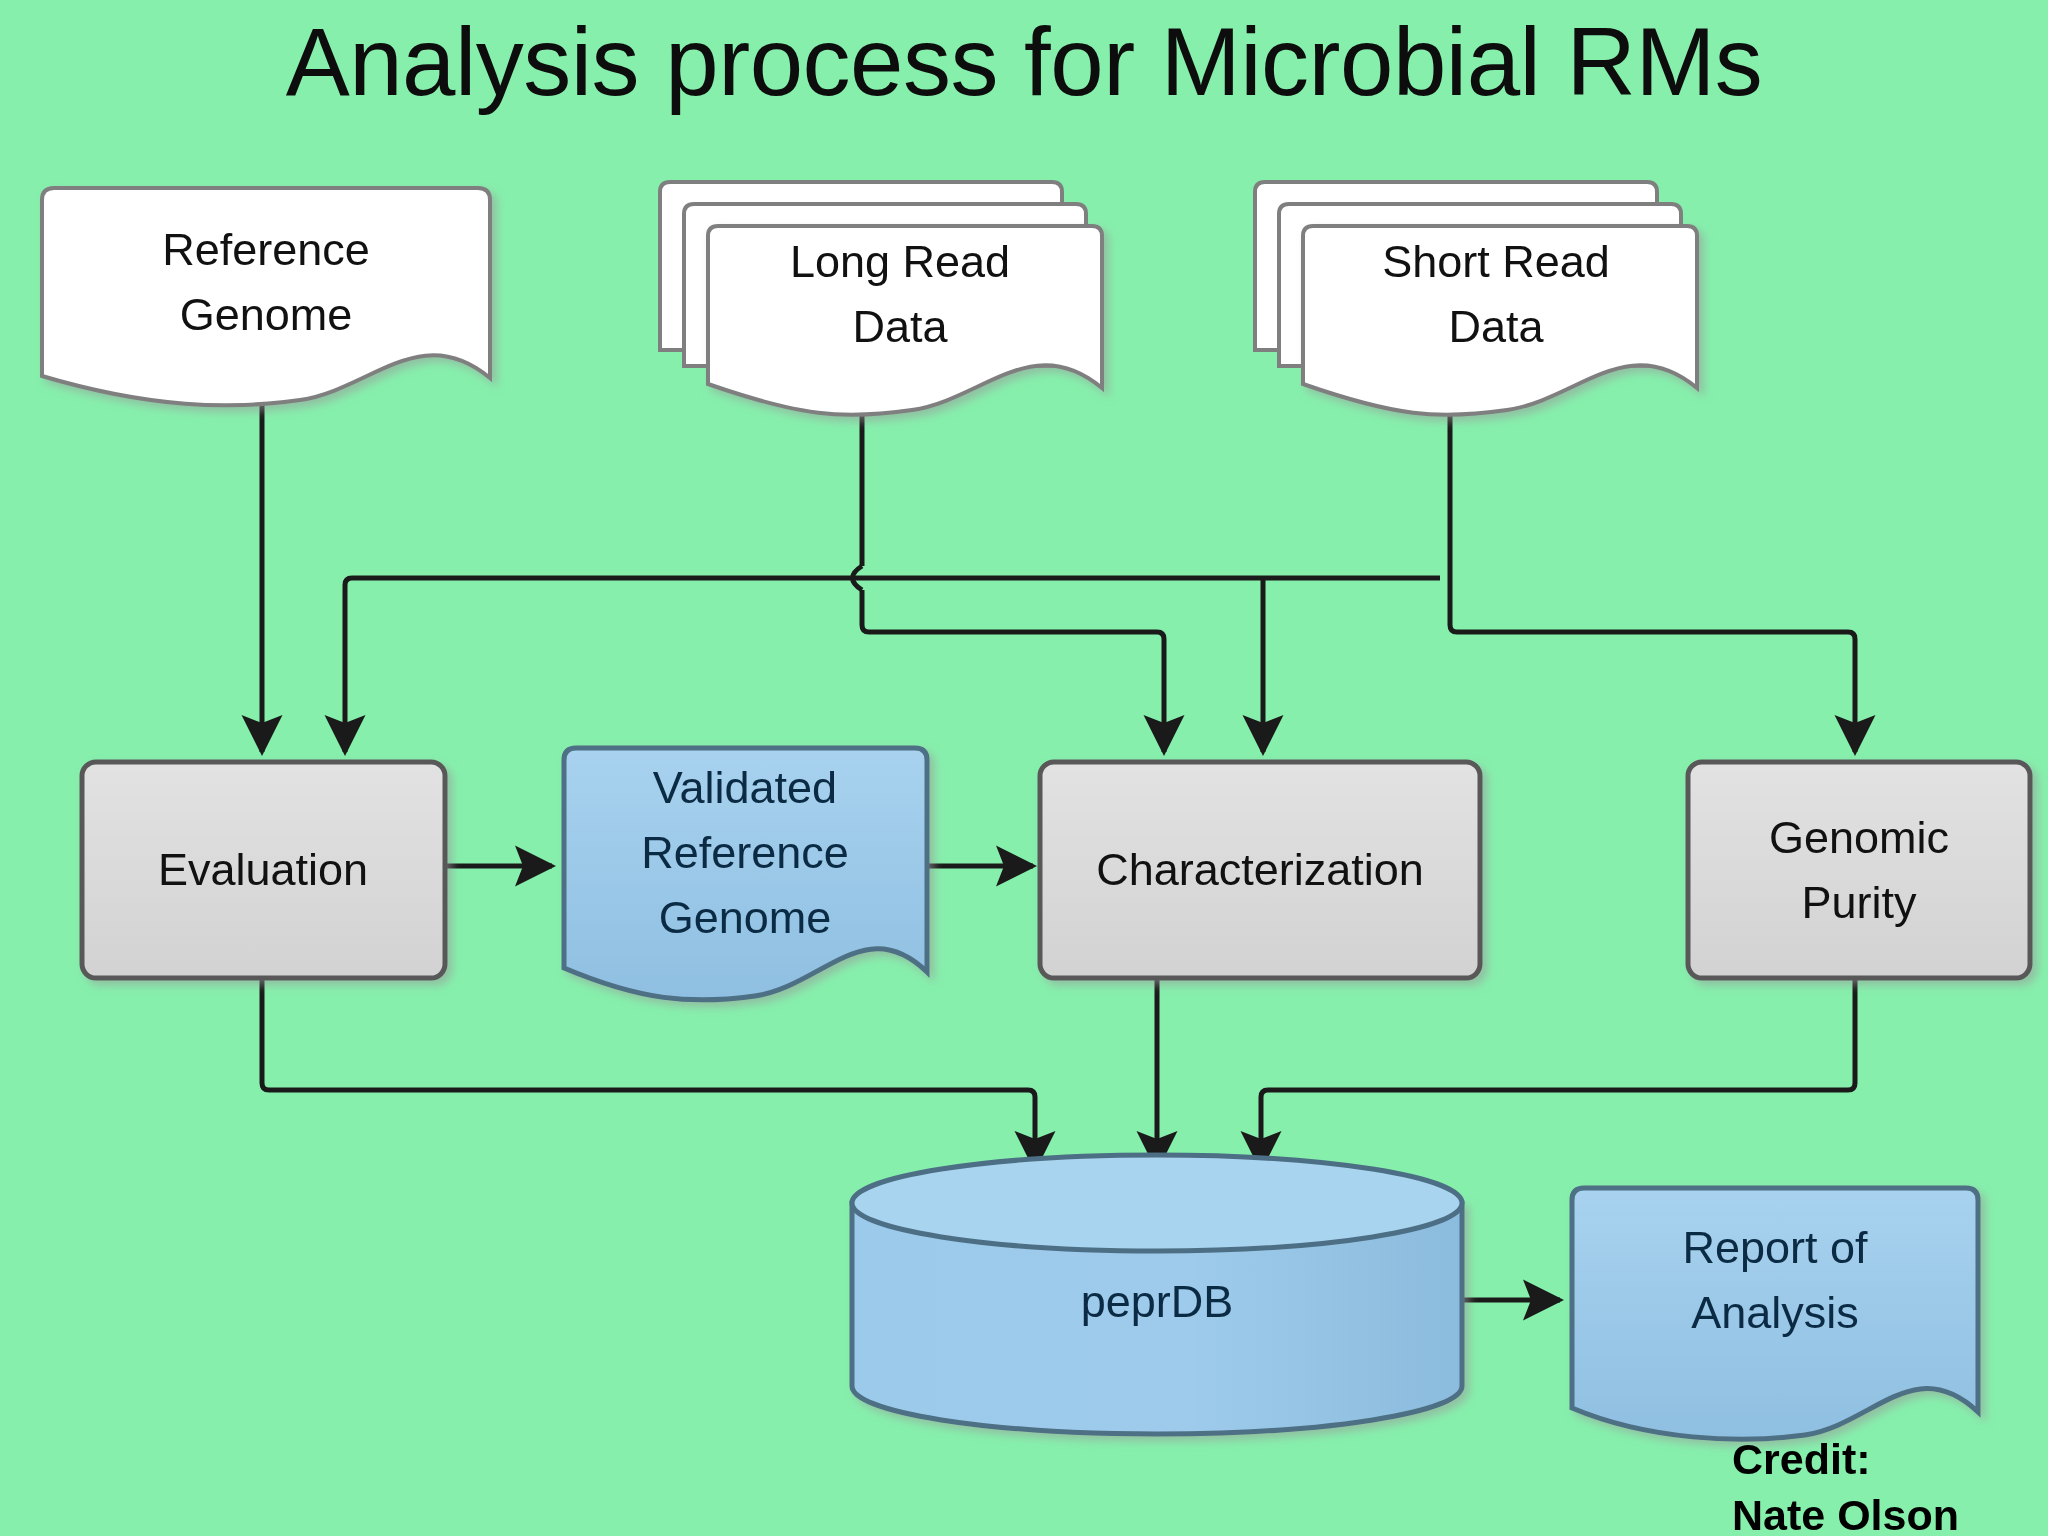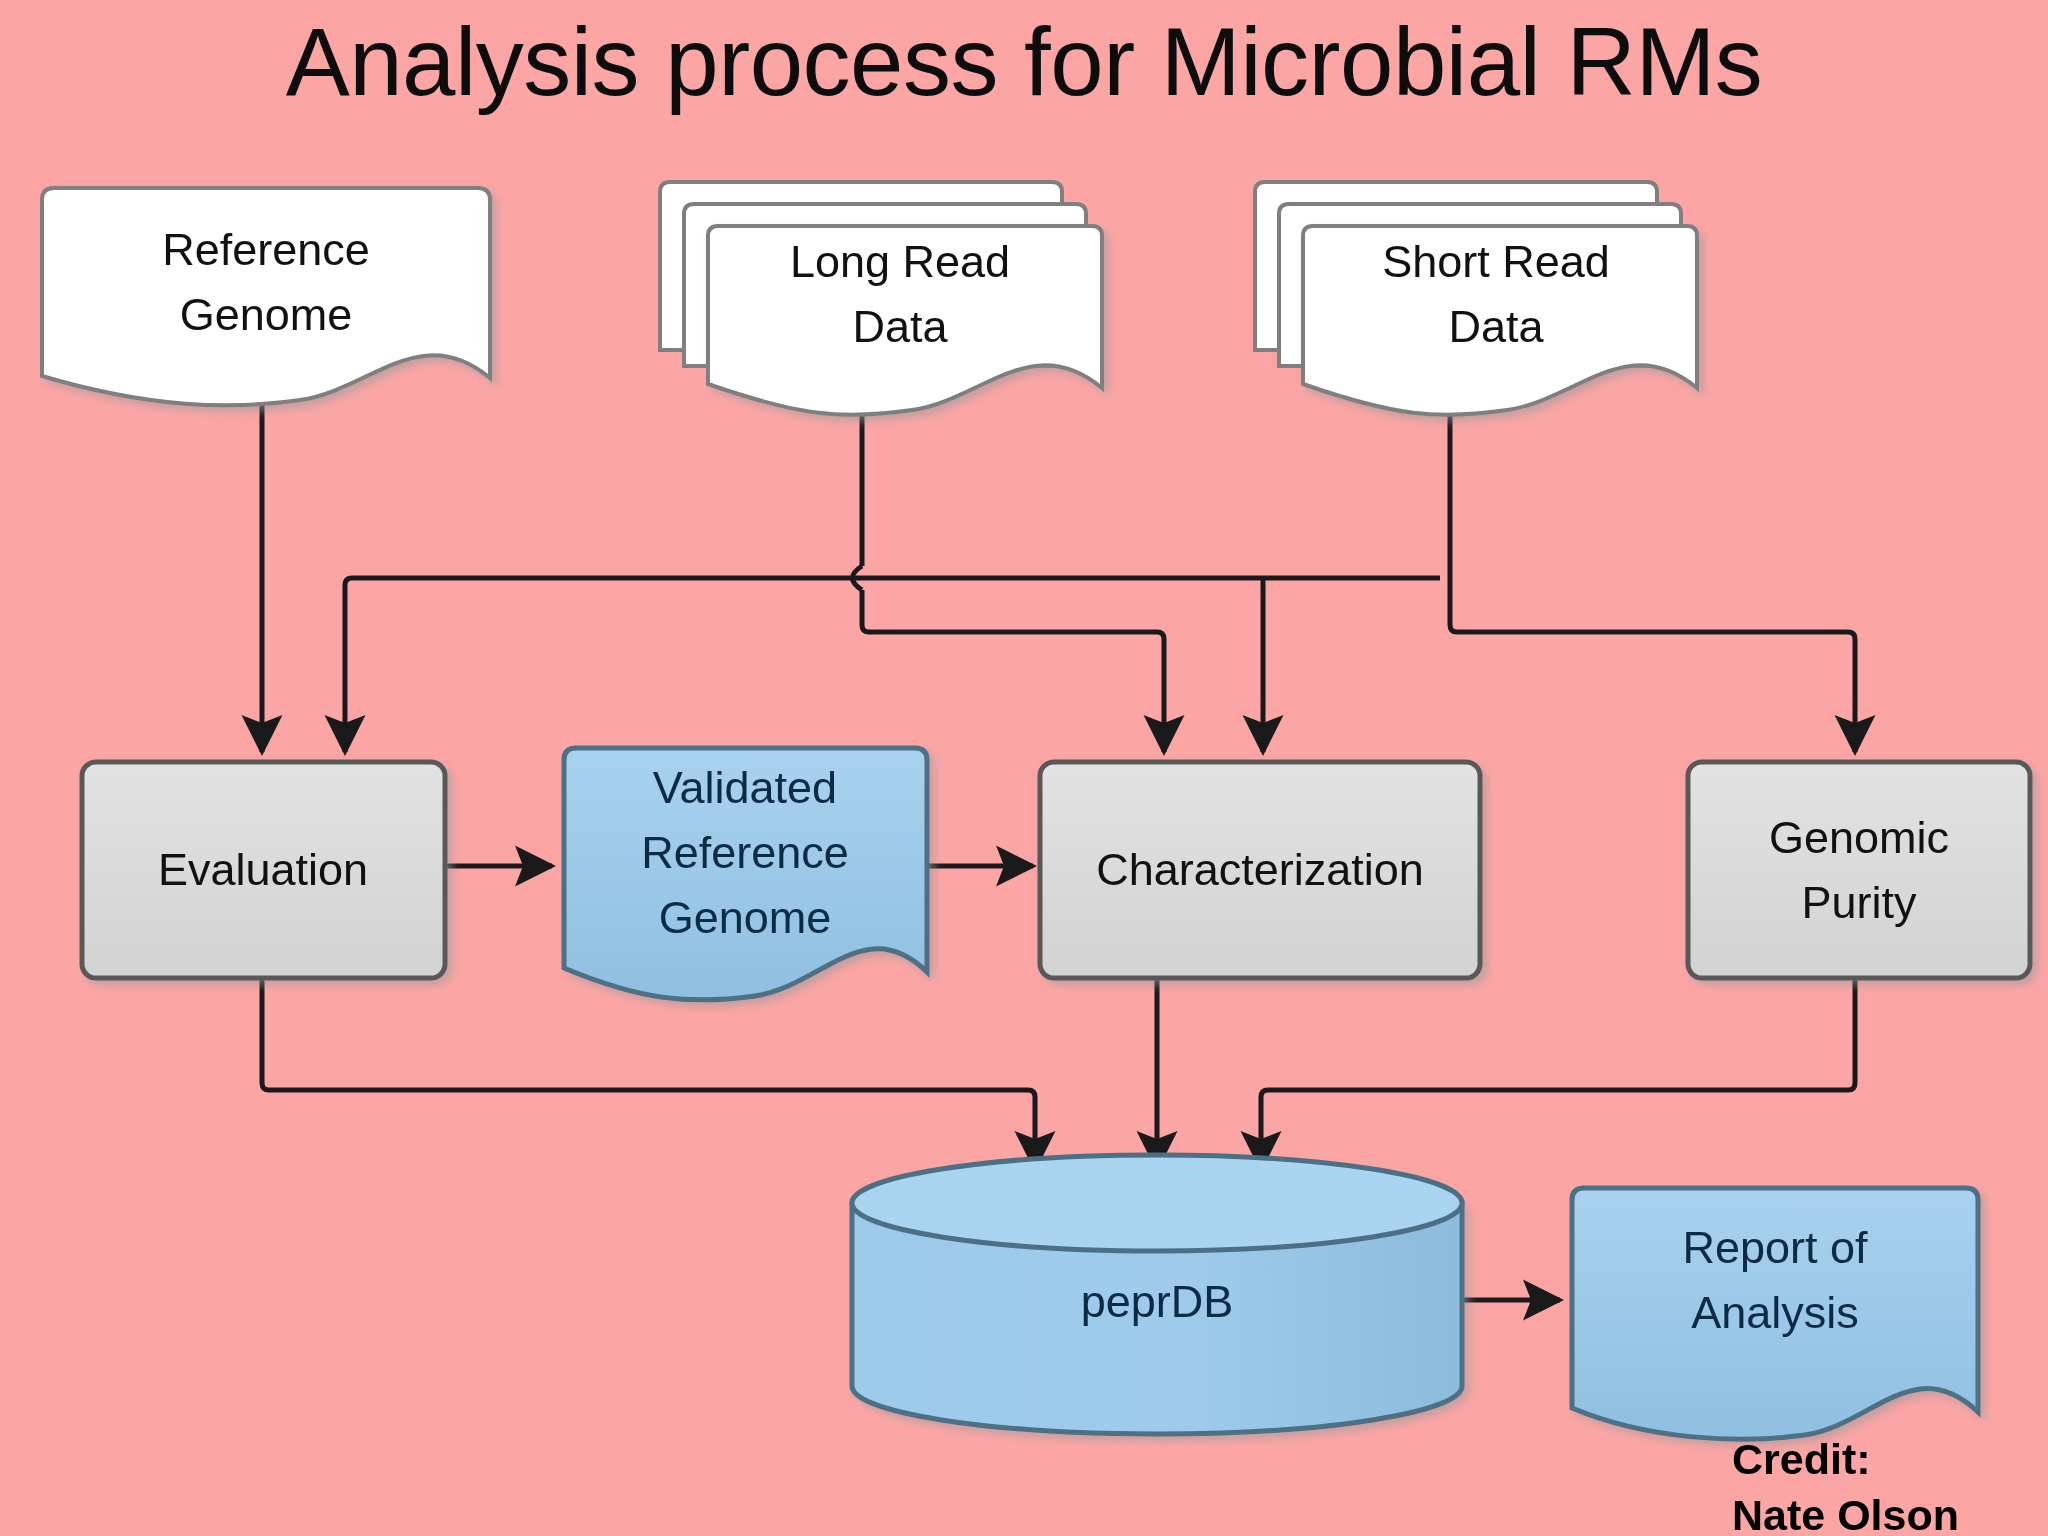--- a/index.html
+++ b/index.html
@@ -55,21 +55,21 @@
     font-weight: bold;
     font-size: 43px;
     line-height: 56px;
     color: #000000;
     white-space: pre-line;
   }
 </style>
 </head>
 <body style="background: rgb(255, 255, 255);">
 
-<div id="stage" style="background: #fca5a5;">
+<div id="stage" style="background: #86efac;">
 
   <div id="diagram-title">Analysis process for Microbial RMs</div>
 
   <svg id="flow" viewBox="0 0 2048 1536">
     <defs>
       <marker id="arrowhead" markerWidth="9" markerHeight="9" refX="7.4" refY="4.5" orient="auto" markerUnits="strokeWidth">
         <path d="M0,0.4 L8.2,4.5 L0,8.6 L1.6,4.5 Z" fill="#1a1a1a"></path>
       </marker>
       <linearGradient id="grayGrad" x1="0" y1="0" x2="0" y2="1">
         <stop offset="0%" stop-color="#e2e2e2"></stop>

